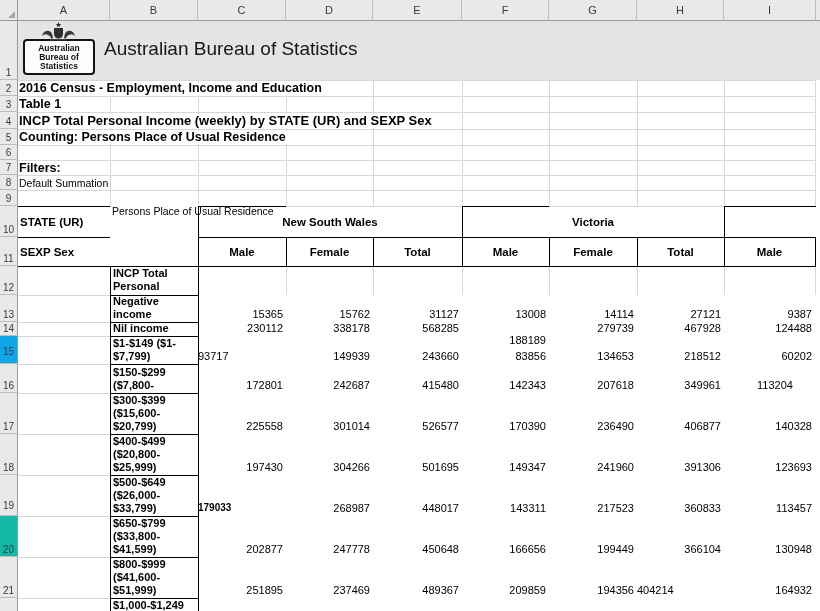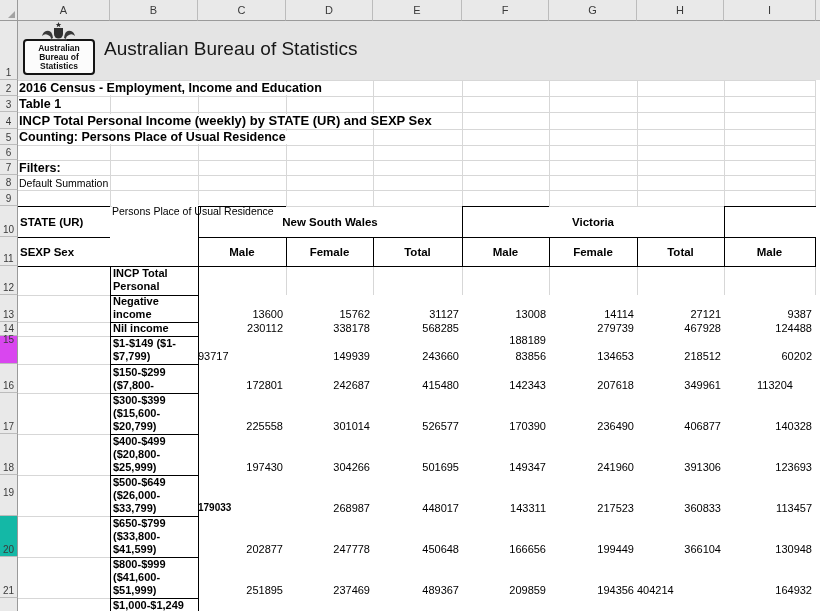--- a/index.html
+++ b/index.html
@@ -130,43 +130,43 @@
     <div style="position: absolute; left: 0px; top: 129px; width: 18px; height: 16px; background: rgb(233, 233, 233); border-right: 1px solid rgb(154, 154, 154); border-bottom: 1px solid rgb(188, 188, 188); display: flex; align-items: flex-end; justify-content: center; font-size: 10px; color: rgb(58, 58, 58); padding-bottom: 1px; z-index: 6;">5</div>
     <div style="position: absolute; left: 0px; top: 145px; width: 18px; height: 15px; background: rgb(233, 233, 233); border-right: 1px solid rgb(154, 154, 154); border-bottom: 1px solid rgb(188, 188, 188); display: flex; align-items: flex-end; justify-content: center; font-size: 10px; color: rgb(58, 58, 58); padding-bottom: 1px; z-index: 6;">6</div>
     <div style="position: absolute; left: 0px; top: 160px; width: 18px; height: 15px; background: rgb(233, 233, 233); border-right: 1px solid rgb(154, 154, 154); border-bottom: 1px solid rgb(188, 188, 188); display: flex; align-items: flex-end; justify-content: center; font-size: 10px; color: rgb(58, 58, 58); padding-bottom: 1px; z-index: 6;">7</div>
     <div style="position: absolute; left: 0px; top: 175px; width: 18px; height: 15px; background: rgb(233, 233, 233); border-right: 1px solid rgb(154, 154, 154); border-bottom: 1px solid rgb(188, 188, 188); display: flex; align-items: flex-end; justify-content: center; font-size: 10px; color: rgb(58, 58, 58); padding-bottom: 1px; z-index: 6;">8</div>
     <div style="position: absolute; left: 0px; top: 190px; width: 18px; height: 16px; background: rgb(233, 233, 233); border-right: 1px solid rgb(154, 154, 154); border-bottom: 1px solid rgb(188, 188, 188); display: flex; align-items: flex-end; justify-content: center; font-size: 10px; color: rgb(58, 58, 58); padding-bottom: 1px; z-index: 6;">9</div>
     <div style="position: absolute; left: 0px; top: 206px; width: 18px; height: 31px; background: rgb(233, 233, 233); border-right: 1px solid rgb(154, 154, 154); border-bottom: 1px solid rgb(188, 188, 188); display: flex; align-items: flex-end; justify-content: center; font-size: 10px; color: rgb(58, 58, 58); padding-bottom: 1px; z-index: 6;">10</div>
     <div style="position: absolute; left: 0px; top: 237px; width: 18px; height: 29px; background: rgb(233, 233, 233); border-right: 1px solid rgb(154, 154, 154); border-bottom: 1px solid rgb(188, 188, 188); display: flex; align-items: flex-end; justify-content: center; font-size: 10px; color: rgb(58, 58, 58); padding-bottom: 1px; z-index: 6;">11</div>
     <div style="position: absolute; left: 0px; top: 266px; width: 18px; height: 29px; background: rgb(233, 233, 233); border-right: 1px solid rgb(154, 154, 154); border-bottom: 1px solid rgb(188, 188, 188); display: flex; align-items: flex-end; justify-content: center; font-size: 10px; color: rgb(58, 58, 58); padding-bottom: 1px; z-index: 6;">12</div>
     <div style="position: absolute; left: 0px; top: 295px; width: 18px; height: 27px; background: rgb(233, 233, 233); border-right: 1px solid rgb(154, 154, 154); border-bottom: 1px solid rgb(188, 188, 188); display: flex; align-items: flex-end; justify-content: center; font-size: 10px; color: rgb(58, 58, 58); padding-bottom: 1px; z-index: 6;">13</div>
     <div style="position: absolute; left: 0px; top: 322px; width: 18px; height: 14px; background: rgb(233, 233, 233); border-right: 1px solid rgb(154, 154, 154); border-bottom: 1px solid rgb(188, 188, 188); display: flex; align-items: flex-end; justify-content: center; font-size: 10px; color: rgb(58, 58, 58); padding-bottom: 1px; z-index: 6;">14</div>
-    <div style="position: absolute; left: 0px; top: 336px; width: 18px; height: 28px; background: #d946ef; border-right: 1px solid rgb(154, 154, 154); border-bottom: 1px solid rgb(188, 188, 188); display: flex; align-items: flex-end; justify-content: center; font-size: 10px; color: rgb(58, 58, 58); padding-bottom: 18px; z-index: 6;">15</div>
+    <div style="position: absolute; left: 0px; top: 336px; width: 18px; height: 28px; background: #0ea5e9; border-right: 1px solid rgb(154, 154, 154); border-bottom: 1px solid rgb(188, 188, 188); display: flex; align-items: flex-end; justify-content: center; font-size: 10px; color: rgb(58, 58, 58); padding-bottom: 6px; z-index: 6;">15</div>
     <div style="position: absolute; left: 0px; top: 364px; width: 18px; height: 29px; background: rgb(233, 233, 233); border-right: 1px solid rgb(154, 154, 154); border-bottom: 1px solid rgb(188, 188, 188); display: flex; align-items: flex-end; justify-content: center; font-size: 10px; color: rgb(58, 58, 58); padding-bottom: 1px; z-index: 6;">16</div>
     <div style="position: absolute; left: 0px; top: 393px; width: 18px; height: 41px; background: rgb(233, 233, 233); border-right: 1px solid rgb(154, 154, 154); border-bottom: 1px solid rgb(188, 188, 188); display: flex; align-items: flex-end; justify-content: center; font-size: 10px; color: rgb(58, 58, 58); padding-bottom: 1px; z-index: 6;">17</div>
     <div style="position: absolute; left: 0px; top: 434px; width: 18px; height: 41px; background: rgb(233, 233, 233); border-right: 1px solid rgb(154, 154, 154); border-bottom: 1px solid rgb(188, 188, 188); display: flex; align-items: flex-end; justify-content: center; font-size: 10px; color: rgb(58, 58, 58); padding-bottom: 1px; z-index: 6;">18</div>
-    <div style="position: absolute; left: 0px; top: 475px; width: 18px; height: 41px; background: rgb(233, 233, 233); border-right: 1px solid rgb(154, 154, 154); border-bottom: 1px solid rgb(188, 188, 188); display: flex; align-items: flex-end; justify-content: center; font-size: 10px; color: rgb(58, 58, 58); padding-bottom: 17px; z-index: 6;">19</div>
+    <div style="position: absolute; left: 0px; top: 475px; width: 18px; height: 41px; background: rgb(233, 233, 233); border-right: 1px solid rgb(154, 154, 154); border-bottom: 1px solid rgb(188, 188, 188); display: flex; align-items: flex-end; justify-content: center; font-size: 10px; color: rgb(58, 58, 58); padding-bottom: 4px; z-index: 6;">19</div>
     <div style="position: absolute; left: 0px; top: 516px; width: 18px; height: 41px; background: #14b8a6; border-right: 1px solid rgb(154, 154, 154); border-bottom: 1px solid rgb(188, 188, 188); display: flex; align-items: flex-end; justify-content: center; font-size: 10px; color: rgb(58, 58, 58); padding-bottom: 1px; z-index: 6;">20</div>
     <div style="position: absolute; left: 0px; top: 557px; width: 18px; height: 41px; background: rgb(233, 233, 233); border-right: 1px solid rgb(154, 154, 154); border-bottom: 1px solid rgb(188, 188, 188); display: flex; align-items: flex-end; justify-content: center; font-size: 10px; color: rgb(58, 58, 58); padding-bottom: 1px; z-index: 6;">21</div>
     <div style="position: absolute; left: 0px; top: 598px; width: 18px; height: 13px; background: rgb(233, 233, 233); border-right: 1px solid rgb(154, 154, 154); z-index: 6;"></div>
     <div style="position: absolute; left: 198px; top: 206px; width: 264px; height: 31px; display: flex; align-items: center; justify-content: center; font-size: 11.5px; font-weight: bold; z-index: 2;">New South Wales</div>
     <div style="position: absolute; left: 462px; top: 206px; width: 262px; height: 31px; display: flex; align-items: center; justify-content: center; font-size: 11.5px; font-weight: bold; z-index: 2;">Victoria</div>
     <div style="position: absolute; left: 724px; top: 206px; width: 92px; height: 31px; display: flex; align-items: center; justify-content: center; font-size: 11.5px; font-weight: bold; z-index: 2;"></div>
     <div style="position: absolute; left: 198px; top: 237px; width: 88px; height: 29px; display: flex; align-items: center; justify-content: center; font-size: 11.5px; font-weight: bold; z-index: 2;">Male</div>
     <div style="position: absolute; left: 286px; top: 237px; width: 87px; height: 29px; display: flex; align-items: center; justify-content: center; font-size: 11.5px; font-weight: bold; z-index: 2;">Female</div>
     <div style="position: absolute; left: 373px; top: 237px; width: 89px; height: 29px; display: flex; align-items: center; justify-content: center; font-size: 11.5px; font-weight: bold; z-index: 2;">Total</div>
     <div style="position: absolute; left: 462px; top: 237px; width: 87px; height: 29px; display: flex; align-items: center; justify-content: center; font-size: 11.5px; font-weight: bold; z-index: 2;">Male</div>
     <div style="position: absolute; left: 549px; top: 237px; width: 88px; height: 29px; display: flex; align-items: center; justify-content: center; font-size: 11.5px; font-weight: bold; z-index: 2;">Female</div>
     <div style="position: absolute; left: 637px; top: 237px; width: 87px; height: 29px; display: flex; align-items: center; justify-content: center; font-size: 11.5px; font-weight: bold; z-index: 2;">Total</div>
     <div style="position: absolute; left: 724px; top: 237px; width: 91px; height: 29px; display: flex; align-items: center; justify-content: center; font-size: 11.5px; font-weight: bold; z-index: 2;">Male</div>
     <div style="position: absolute; left: 111px; top: 295px; width: 86px; height: 26px; font-size: 11px; font-weight: bold; line-height: 13px; padding-left: 2px; z-index: 2; overflow: hidden;">
       <div>Negative</div>
       <div>income</div>
     </div>
-    <div style="position: absolute; left: 198px; top: 307px; width: 85px; height: 14px; text-align: right; font-size: 11px; line-height: 14px; z-index: 2;">13600</div>
+    <div style="position: absolute; left: 198px; top: 307px; width: 85px; height: 14px; text-align: right; font-size: 11px; line-height: 14px; z-index: 2;">15365</div>
     <div style="position: absolute; left: 286px; top: 307px; width: 84px; height: 14px; text-align: right; font-size: 11px; line-height: 14px; z-index: 2;">15762</div>
     <div style="position: absolute; left: 373px; top: 307px; width: 86px; height: 14px; text-align: right; font-size: 11px; line-height: 14px; z-index: 2;">31127</div>
     <div style="position: absolute; left: 462px; top: 307px; width: 84px; height: 14px; text-align: right; font-size: 11px; line-height: 14px; z-index: 2;">13008</div>
     <div style="position: absolute; left: 549px; top: 307px; width: 85px; height: 14px; text-align: right; font-size: 11px; line-height: 14px; z-index: 2;">14114</div>
     <div style="position: absolute; left: 637px; top: 307px; width: 84px; height: 14px; text-align: right; font-size: 11px; line-height: 14px; z-index: 2;">27121</div>
     <div style="position: absolute; left: 724px; top: 307px; width: 88px; height: 14px; text-align: right; font-size: 11px; line-height: 14px; z-index: 2;">9387</div>
     <div style="position: absolute; left: 111px; top: 322px; width: 86px; height: 13px; font-size: 11px; font-weight: bold; line-height: 13px; padding-left: 2px; z-index: 2; overflow: hidden;">
       <div>Nil income</div>
     </div>
     <div style="position: absolute; left: 198px; top: 321px; width: 85px; height: 14px; text-align: right; font-size: 11px; line-height: 14px; z-index: 2;">230112</div>

